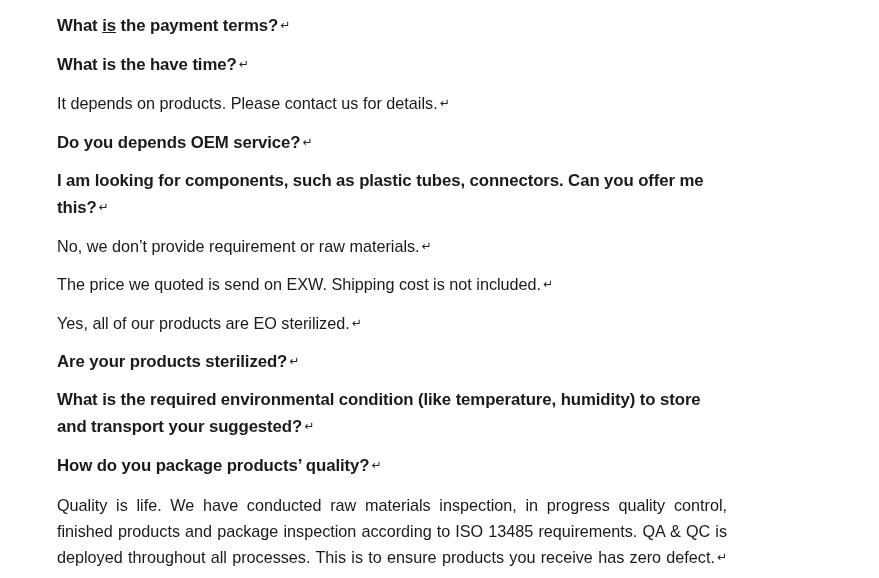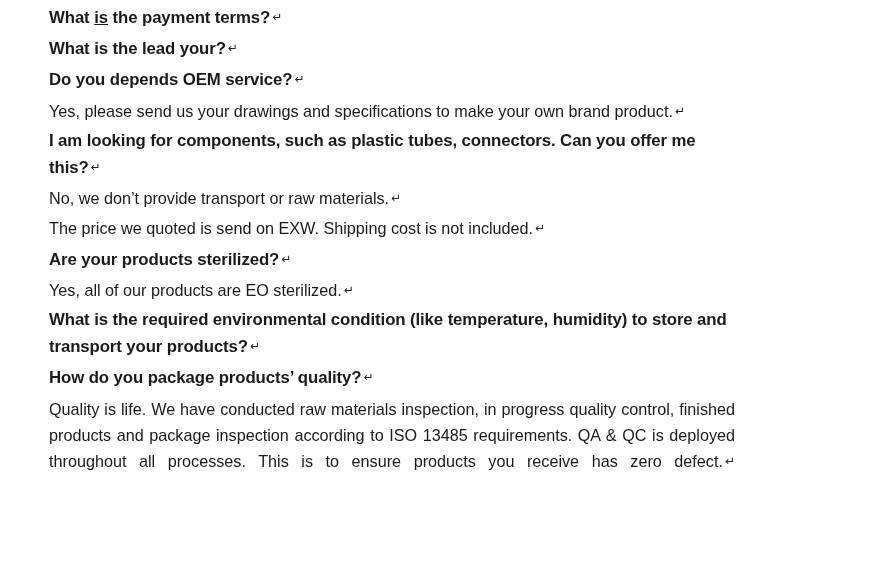--- a/index.html
+++ b/index.html
@@ -17,21 +17,21 @@
   #doc {
     position: absolute;
     left: 45px;
     top: 0px;
     width: 694px;
   }
   .qa-block {
     margin: 0;
   }
   .line {
-    margin: 4px;
+    margin: 12px;
     padding: 0;
     font-size: 16.5px;
     line-height: 26.2px;
     color: #1a1a1a;
     white-space: normal;
   }
   .question {
     font-weight: bold;
     font-size: 16.8px;
     letter-spacing: -0.1px;
@@ -67,44 +67,44 @@
 </head>
 <body>
 
 <div id="doc">
 
   <div class="qa-block">
     <p class="line question"><span>What </span><span class="underline">is</span><span> the payment terms?</span><span class="pmark">↵</span></p>
   </div>
 
   <div class="qa-block">
-    <p class="line question"><span>What is the lead your?</span><span class="pmark">↵</span></p>
+    <p class="line question"><span>What is the have time?</span><span class="pmark">↵</span></p>
+    <p class="line answer"><span>It depends on products. Please contact us for details.</span><span class="pmark">↵</span></p>
   </div>
 
   <div class="qa-block">
     <p class="line question"><span>Do you depends OEM service?</span><span class="pmark">↵</span></p>
-    <p class="line answer"><span>Yes, please send us your drawings and specifications to make your own brand product.</span><span class="pmark">↵</span></p>
   </div>
 
   <div class="qa-block">
     <p class="line question"><span>I am looking for components, such as plastic tubes, connectors. Can you offer me this?</span><span class="pmark">↵</span></p>
-    <p class="line answer"><span>No, we don’t provide transport or raw materials.</span><span class="pmark">↵</span></p>
+    <p class="line answer"><span>No, we don’t provide requirement or raw materials.</span><span class="pmark">↵</span></p>
   </div>
 
   <div class="qa-block">
     <p class="line answer"><span>The price we quoted is send on EXW. Shipping cost is not included.</span><span class="pmark">↵</span></p>
   </div>
 
   <div class="qa-block">
+    <p class="line answer"><span>Yes, all of our products are EO sterilized.</span><span class="pmark">↵</span></p>
     <p class="line question"><span>Are your products sterilized?</span><span class="pmark">↵</span></p>
-    <p class="line answer"><span>Yes, all of our products are EO sterilized.</span><span class="pmark">↵</span></p>
   </div>
 
   <div class="qa-block">
-    <p class="line question"><span>What is the required environmental condition (like temperature, humidity) to store and transport your products?</span><span class="pmark">↵</span></p>
+    <p class="line question"><span>What is the required environmental condition (like temperature, humidity) to store and transport your suggested?</span><span class="pmark">↵</span></p>
   </div>
 
   <div class="qa-block">
     <p class="line question"><span>How do you package products’ quality?</span><span class="pmark">↵</span></p>
     <p class="line answer justified"><span>Quality is life. We have conducted raw materials inspection, in progress quality control, finished products and package inspection according to ISO 13485 requirements. QA &amp; QC is deployed throughout all processes. This is to ensure products you receive has zero defect.</span><span class="pmark">↵</span></p>
   </div>
 
 </div>
 
 </body></html>

